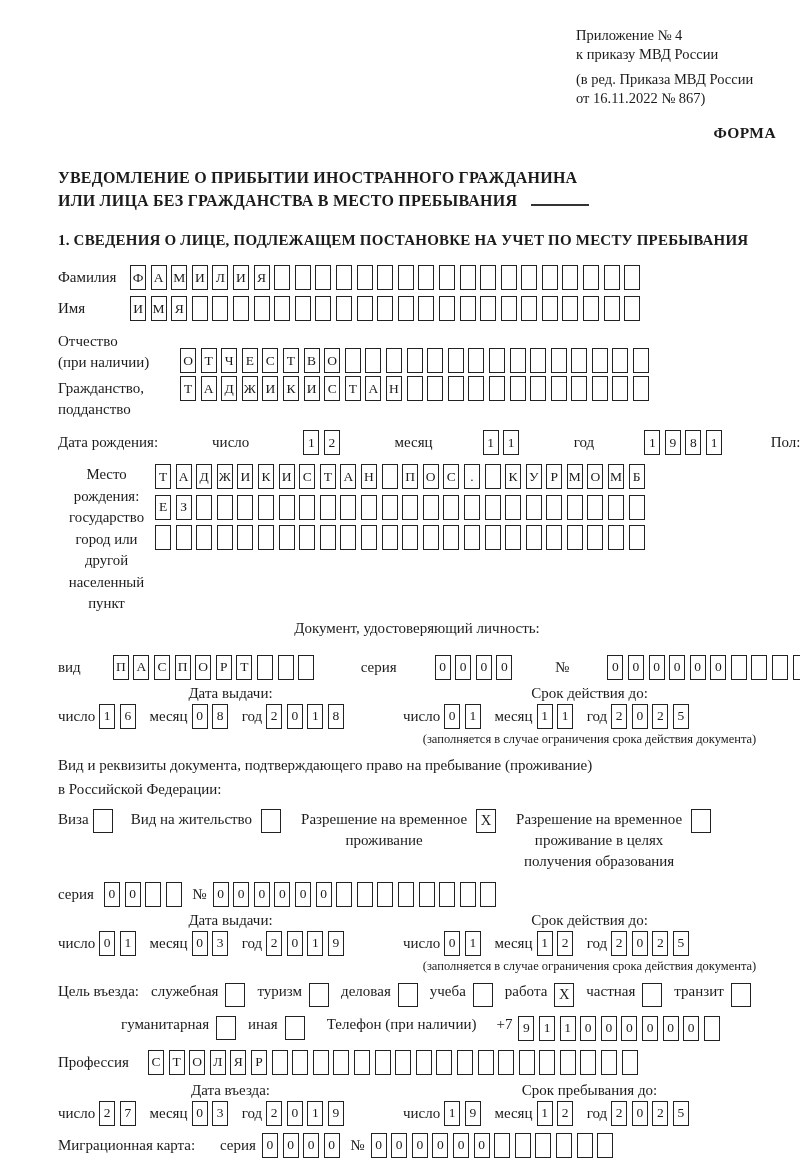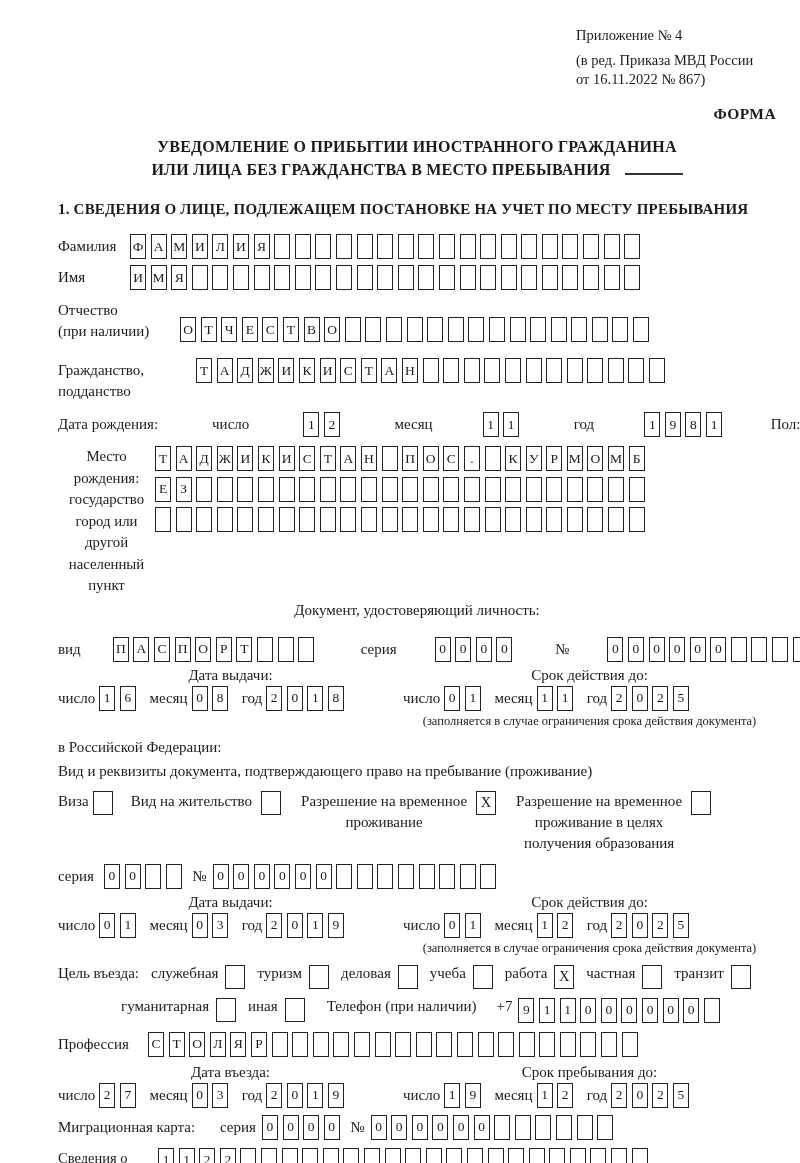--- a/index.html
+++ b/index.html
@@ -12,21 +12,21 @@
   }
   .page { padding:26px 24px 0 58px; }
 
   
   .hdr { display:flex; justify-content:flex-end; }
   .hdr-inner { width:200px; font-size:14.5px; line-height:19px; }
   .rev { margin-top:6px; }
   .forma { text-align:right; font-weight:bold; margin-top:16px; font-size:15.5px; letter-spacing:.4px; }
 
   
-  .title { text-align:center; font-weight:bold; font-size:16px; line-height:23px; margin-top:12px; letter-spacing:.2px; }
+  .title { font-weight:bold; font-size:16px; line-height:23px; margin-top:24px; letter-spacing:.2px; }
   .blank-line { display:inline-block; width:58px; border-bottom:2px solid #333; height:14px; margin-left:14px; }
   .sec1 { font-weight:bold; margin-top:20px; font-size:15px; letter-spacing:.2px; }
 
   
   .cells { display:flex; flex:none; }
   .cell {
     flex:none; width:16px; height:25px; margin-right:4.6px;
     border:1.8px solid #222; background:#fff;
     display:flex; align-items:center; justify-content:center;
     font-size:13.5px;
@@ -72,20 +72,21 @@
   .rep-rows .cells { margin-bottom:5.5px; }
 </style>
 </head>
 <body>
 
 <div class="page">
 
   <div class="hdr">
     <div class="hdr-inner">
       <div>Приложение № 4</div>
+      <div>к приказу МВД России</div>
       <div class="rev">
         <div>(в ред. Приказа МВД России</div>
         <div>от 16.11.2022 № 867)</div>
       </div>
     </div>
   </div>
 
   <div class="forma">ФОРМА</div>
 
   <div class="title">
@@ -184,21 +185,21 @@
         <span class="cell"></span>
         <span class="cell"></span>
         <span class="cell"></span>
         <span class="cell"></span>
         <span class="cell"></span>
         <span class="cell"></span>
         <span class="cell"></span>
       </div>
   </div>
 
-  <div class="frow" style="margin-top:16px;gap:16px;">
+  <div class="frow" style="margin-top:3px;">
     <div class="flabel2 w122">
       <div>Гражданство,</div>
       <div>подданство</div>
     </div>
     <div class="cells">
         <span class="cell">Т</span>
         <span class="cell">А</span>
         <span class="cell">Д</span>
         <span class="cell">Ж</span>
         <span class="cell">И</span>
@@ -417,22 +418,22 @@
             <span class="cell">0</span>
             <span class="cell">2</span>
             <span class="cell">5</span>
           </span>
       </div>
       <div class="dnote">(заполняется в случае ограничения срока действия документа)</div>
     </div>
   </div>
 
   <div style="margin-top:6px; line-height:24px;">
+    <div>Вид и реквизиты документа, подтверждающего право на пребывание (проживание)</div>
     <div>в Российской Федерации:</div>
-    <div>Вид и реквизиты документа, подтверждающего право на пребывание (проживание)</div>
   </div>
 
   <div class="opts">
     <span class="opt">
       <span class="optlines">Виза</span>
       <span class="cbox" style="margin-left:4px;"></span>
     </span>
     <span class="opt" style="margin-left:18px;">
       <span class="optlines">Вид на жительство</span>
       <span class="cbox"></span>

